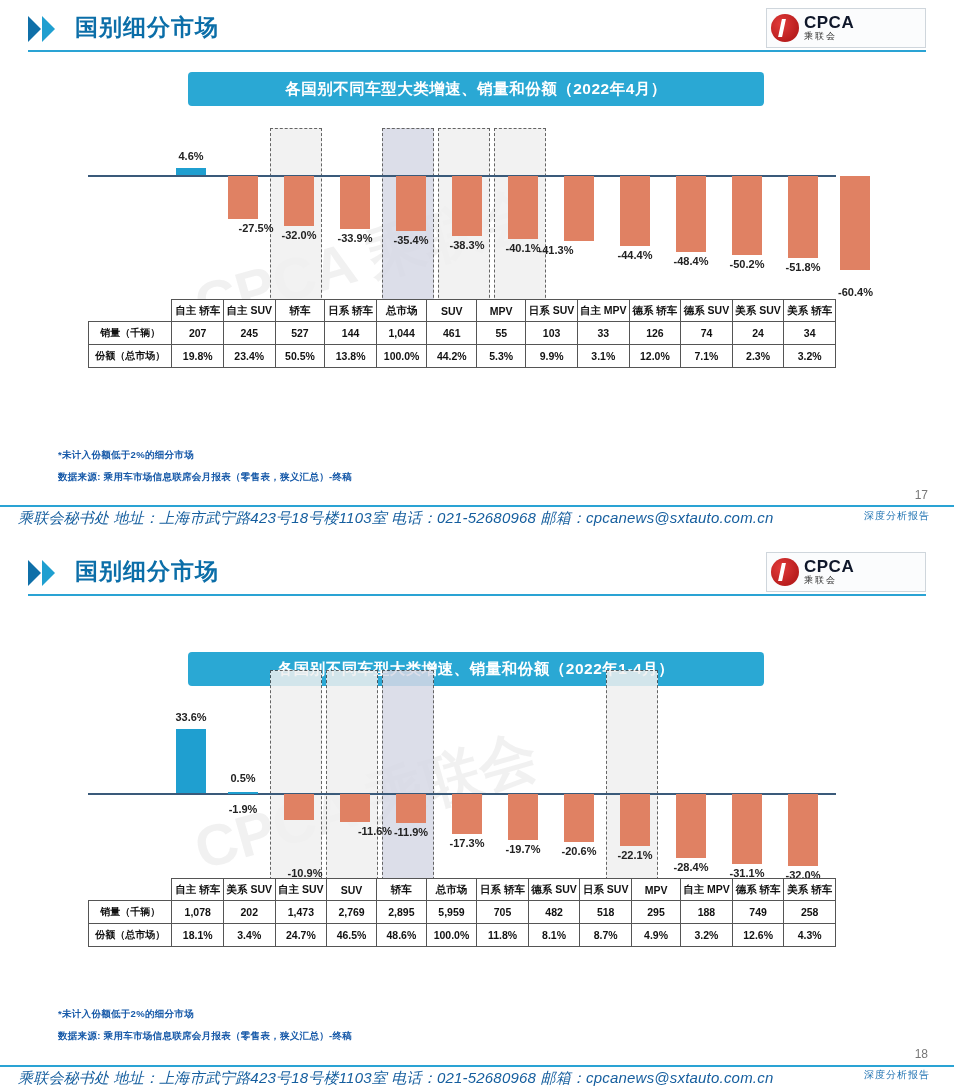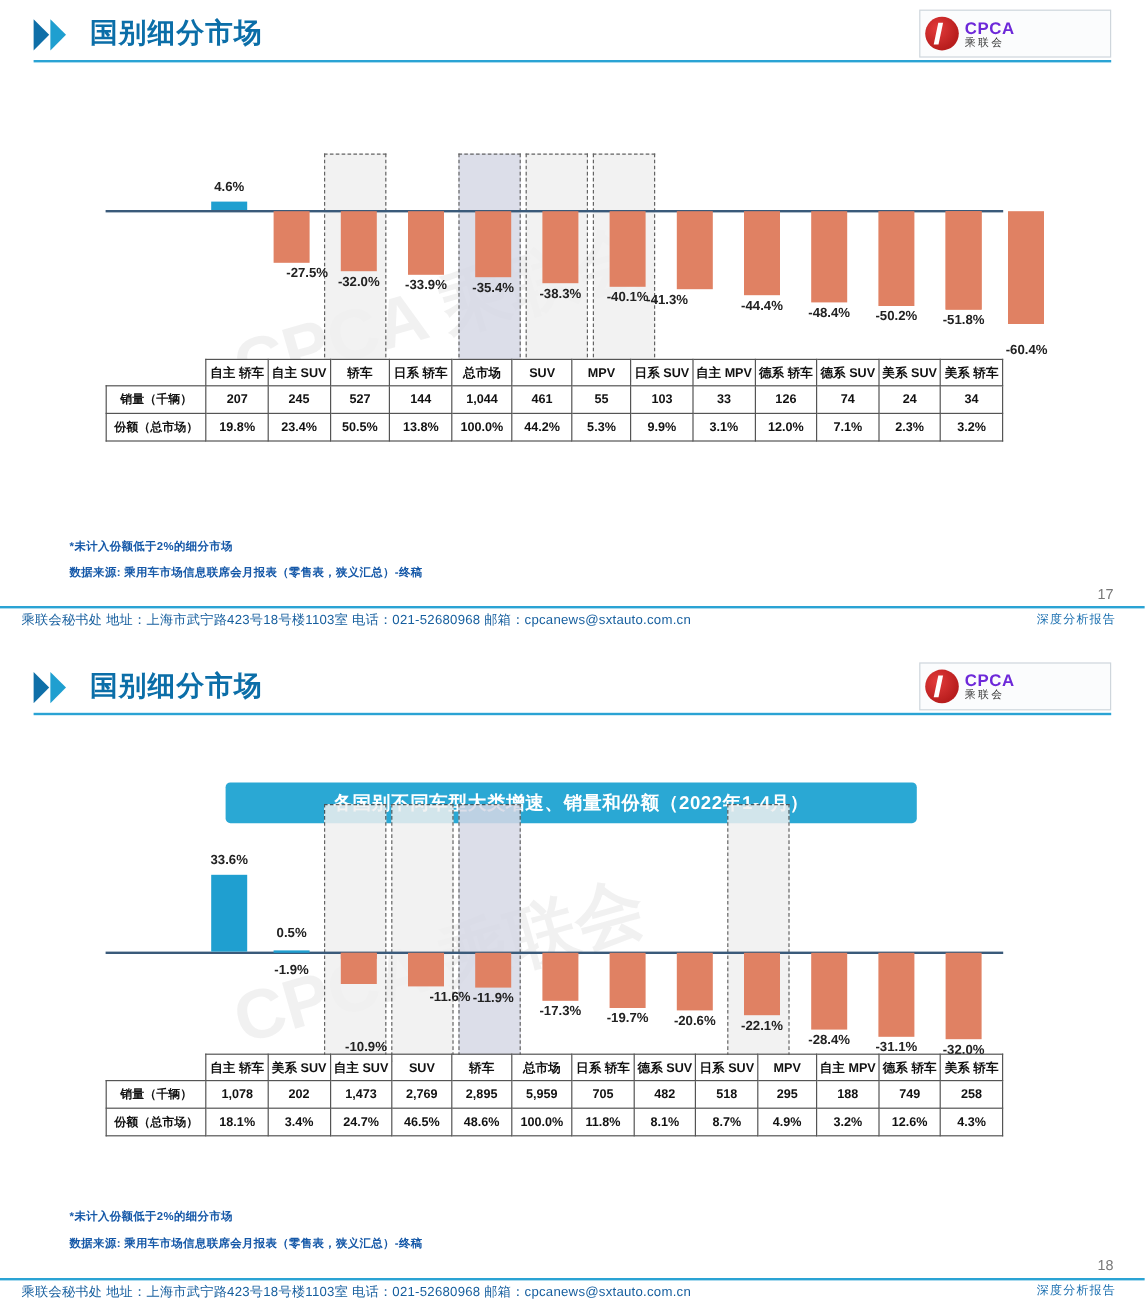--- a/index.html
+++ b/index.html
@@ -71,21 +71,21 @@
   }
   .logo-mark:after {
     content: "";
     position: absolute;
     left: 9px; top: 5px;
     width: 4px; height: 18px;
     background: #fff;
     transform: skewX(-12deg);
   }
   .logo-txt { margin-left: 5px; line-height: 1.05; }
-  .logo-cpca { font-size: 14px; font-weight: bold; color: #6d28d9; letter-spacing: .5px; }
+  .logo-cpca { font-size: 17px; font-weight: bold; color: #0f172a; letter-spacing: .5px; }
   .logo-sub  { font-size: 9px; color: #333; letter-spacing: 2px; }
 
   
   .banner {
     position: absolute;
     left: 188px;
     width: 576px; height: 34px;
     background: #2aa8d4;
     border-radius: 4px;
     color: #fff;
@@ -178,23 +178,24 @@
   .footer-rule {
     position: absolute;
     left: 0;
     width: 954px;
     height: 2px;
     background: #2aa3d4;
   }
   .footer-txt {
     position: absolute;
     left: 18px;
-    font-size: 11px;
+    font-size: 15px;
     color: #155e9e;
     letter-spacing: .2px;
+    font-style: italic;
   }
   .footer-right {
     position: absolute;
     right: 24px;
     font-size: 10px;
     color: #1a6fb0;
     letter-spacing: 1px;
   }
   .pagenum {
     position: absolute;
@@ -217,20 +218,21 @@
     <div class="hdr-rule"></div>
     <div class="logo">
       <div class="logo-mark"></div>
       <div class="logo-txt">
         <div class="logo-cpca">CPCA</div>
         <div class="logo-sub">乘联会</div>
       </div>
     </div>
   </div>
 
+  <div class="banner" style="top:72px;">各国别不同车型大类增速、销量和份额（2022年4月）</div>
 
   <div class="chart" style="top:120px; height:180px;">
     <div class="watermark" style="left:190px; top:100px;">CPCA 乘联会</div>
   </div>
 
   <div class="plot" style="top:130px; height:185px;">
 
     <div class="hl" style="left:182px; top:-2px; width:52px; height:190px;"></div>
     <div class="hl solidfill" style="left:294px; top:-2px; width:52px; height:190px;"></div>
     <div class="hl" style="left:350px; top:-2px; width:52px; height:190px;"></div>

